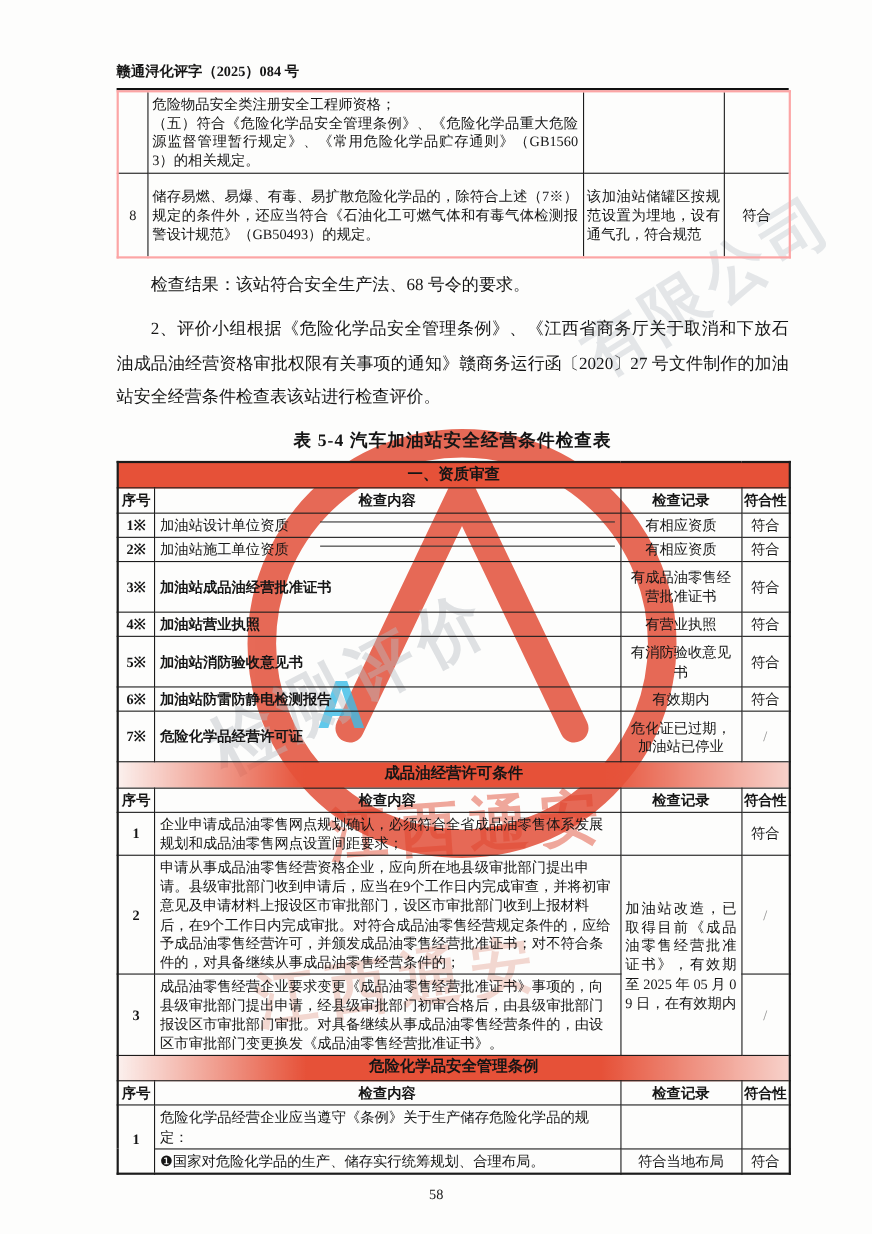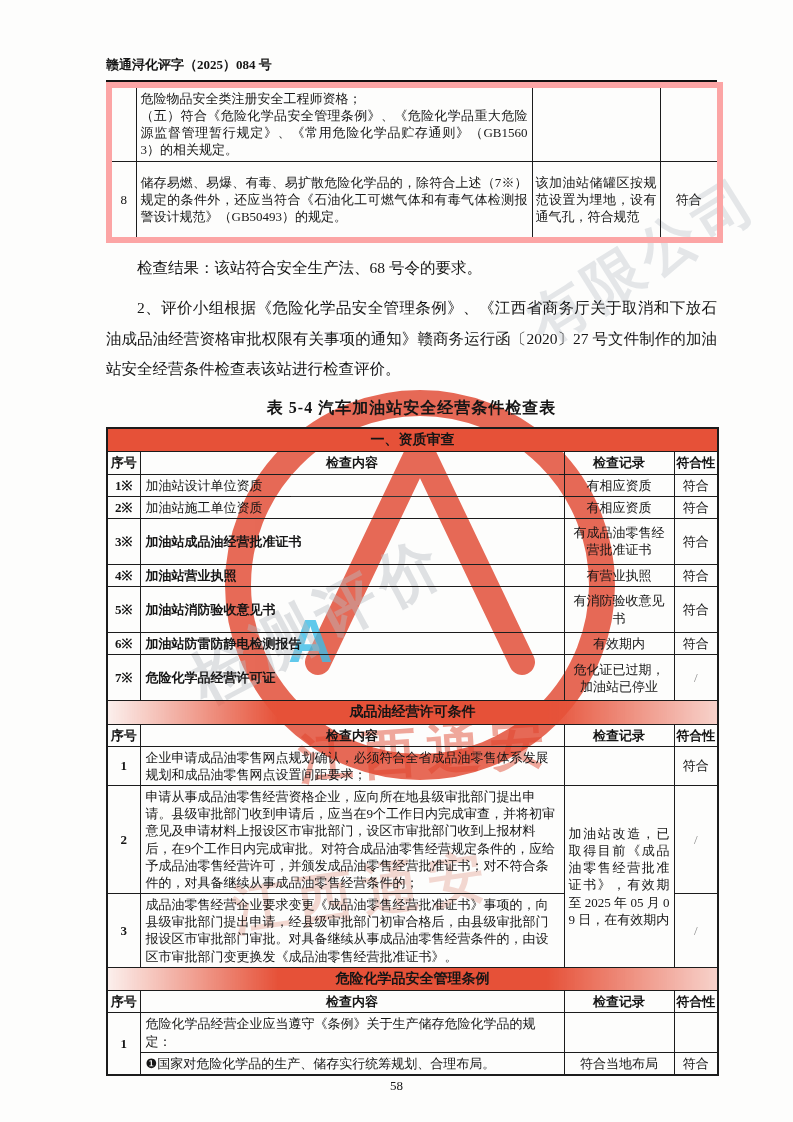--- a/index.html
+++ b/index.html
@@ -18,21 +18,21 @@
   .content{position:relative;z-index:1;padding:56px 76px 0 106px;}
   .doc-header{
     display:flex;justify-content:space-between;align-items:flex-end;
     font-size:13px;font-weight:bold;
     padding-bottom:6px;border-bottom:2px solid #111;
   }
   
   table{border-collapse:collapse;width:611px;table-layout:fixed;background:transparent;}
   td,th{border:1px solid #1c1c1c;padding:1px 3px;font-size:13px;line-height:1.32;
         vertical-align:middle;word-break:break-all;}
-  .t-top{border:6px solid #fca5a5;margin-top:0;}
+  .t-top{border:2px solid #fca5a5;margin-top:0;}
   .t-top td.seq{ text-align:center;font-family:"Liberation Serif",serif;}
   .t-top td.content{text-align:justify;padding:2px 4px;}
   .t-top td.record{text-align:justify;padding:12px 3px;}
   .t-top td.result{text-align:center;}
   
   .para{font-size:15.5px;line-height:1.95;text-align:justify;margin:10px 0 0 0;text-indent:2em;}
   
   .caption{font-size:16px;font-weight:bold;text-align:center;margin:14px 0 8px 0;letter-spacing:1px;}
   
   .t-main{border:2px solid #1c1c1c;}
@@ -44,21 +44,21 @@
     background:linear-gradient(90deg,rgba(230,81,56,.08) 0%,#e65138 28%,#e65138 72%,rgba(230,81,56,.25) 100%);
   }
   .t-main th{font-weight:bold;text-align:center;padding:2px 0;background:transparent;}
   .t-main td.seq{text-align:center;font-weight:bold;}
   .t-main td.content{text-align:left;padding:2px 5px;}
   .t-main td.content.bold{font-weight:bold;}
   .t-main td.record{text-align:center;}
   .t-main td.record.just{text-align:justify;padding:2px 4px;}
   .t-main td.result{text-align:center;}
   .t-main td.result .slash{color:#8a8a8a;}
-  .flexline{display:flex;align-items:flex-start;gap:22px;}
+  .flexline{display:flex;align-items:center;gap:22px;}
   .fill-line{flex:1 1 auto;border-bottom:1px solid #333;transform:translateY(-3px);margin-left:6px;}
   .intro{text-align:left;}
   .tall{height:46px;}
   .footer-page{
     position:absolute;left:0;right:0;bottom:28px;z-index:1;
     text-align:center;font-size:13px;
   }
 </style>
 </head>
 <body>

